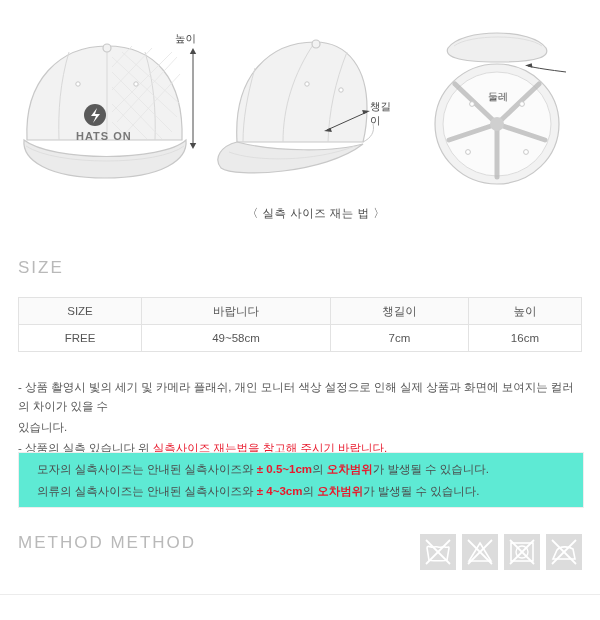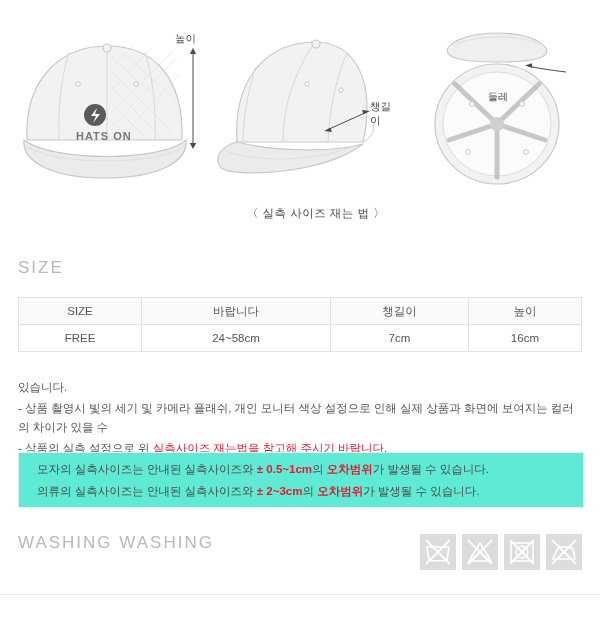--- a/index.html
+++ b/index.html
@@ -238,45 +238,45 @@
       <tr>
         <th>SIZE</th>
         <th>바랍니다</th>
         <th>챙길이</th>
         <th>높이</th>
       </tr>
     </thead>
     <tbody>
       <tr>
         <td>FREE</td>
-        <td>24~58cm</td>
+        <td>49~58cm</td>
         <td>7cm</td>
         <td>16cm</td>
       </tr>
     </tbody>
   </table>
 
   <div class="notes">
+    <p>- 상품 촬영시 빛의 세기 및 카메라 플래쉬, 개인 모니터 색상 설정으로 인해 실제 상품과 화면에 보여지는 컬러의 차이가 있을 수</p>
     <p>있습니다.</p>
-    <p>- 상품 촬영시 빛의 세기 및 카메라 플래쉬, 개인 모니터 색상 설정으로 인해 실제 상품과 화면에 보여지는 컬러의 차이가 있을 수</p>
     <p>
-      <span>- 상품의 실측 설정으로 위 </span><span class="red">실측사이즈 재는법을 참고해 주시기 바랍니다.</span>
+      <span>- 상품의 실측 있습니다 위 </span><span class="red">실측사이즈 재는법을 참고해 주시기 바랍니다.</span>
     </p>
   </div>
 
   <div class="tol-box">
     <p class="line">
       <span>모자의 실측사이즈는 안내된 실측사이즈와 </span><span class="tol-strong">± 0.5~1cm</span><span>의 </span><span class="tol-strong">오차범위</span><span>가 발생될 수 있습니다.</span>
     </p>
     <p class="line">
-      <span>의류의 실측사이즈는 안내된 실측사이즈와 </span><span class="tol-strong">± 2~3cm</span><span>의 </span><span class="tol-strong">오차범위</span><span>가 발생될 수 있습니다.</span>
+      <span>의류의 실측사이즈는 안내된 실측사이즈와 </span><span class="tol-strong">± 4~3cm</span><span>의 </span><span class="tol-strong">오차범위</span><span>가 발생될 수 있습니다.</span>
     </p>
   </div>
 
-  <h2 class="section-title" id="wash-title">WASHING WASHING</h2>
+  <h2 class="section-title" id="wash-title">METHOD METHOD</h2>
 
   <div class="wash-icons">
     <span class="wash-icon">
       <svg width="36" height="36" viewBox="0 0 36 36">
         <path d="M7 14 C7 12 9 12 11 13 C13 14 15 12 18 13 C21 14 23 12 25 13 C27 14 29 12 29 14 L27 26 C27 27 9 27 9 26 Z" fill="none" stroke="#ffffff" stroke-width="1.6"></path>
         <line x1="6" y1="6" x2="30" y2="30" stroke="#ffffff" stroke-width="1.8"></line>
         <line x1="30" y1="6" x2="6" y2="30" stroke="#ffffff" stroke-width="1.8"></line>
       </svg>
     </span>
     <span class="wash-icon">

